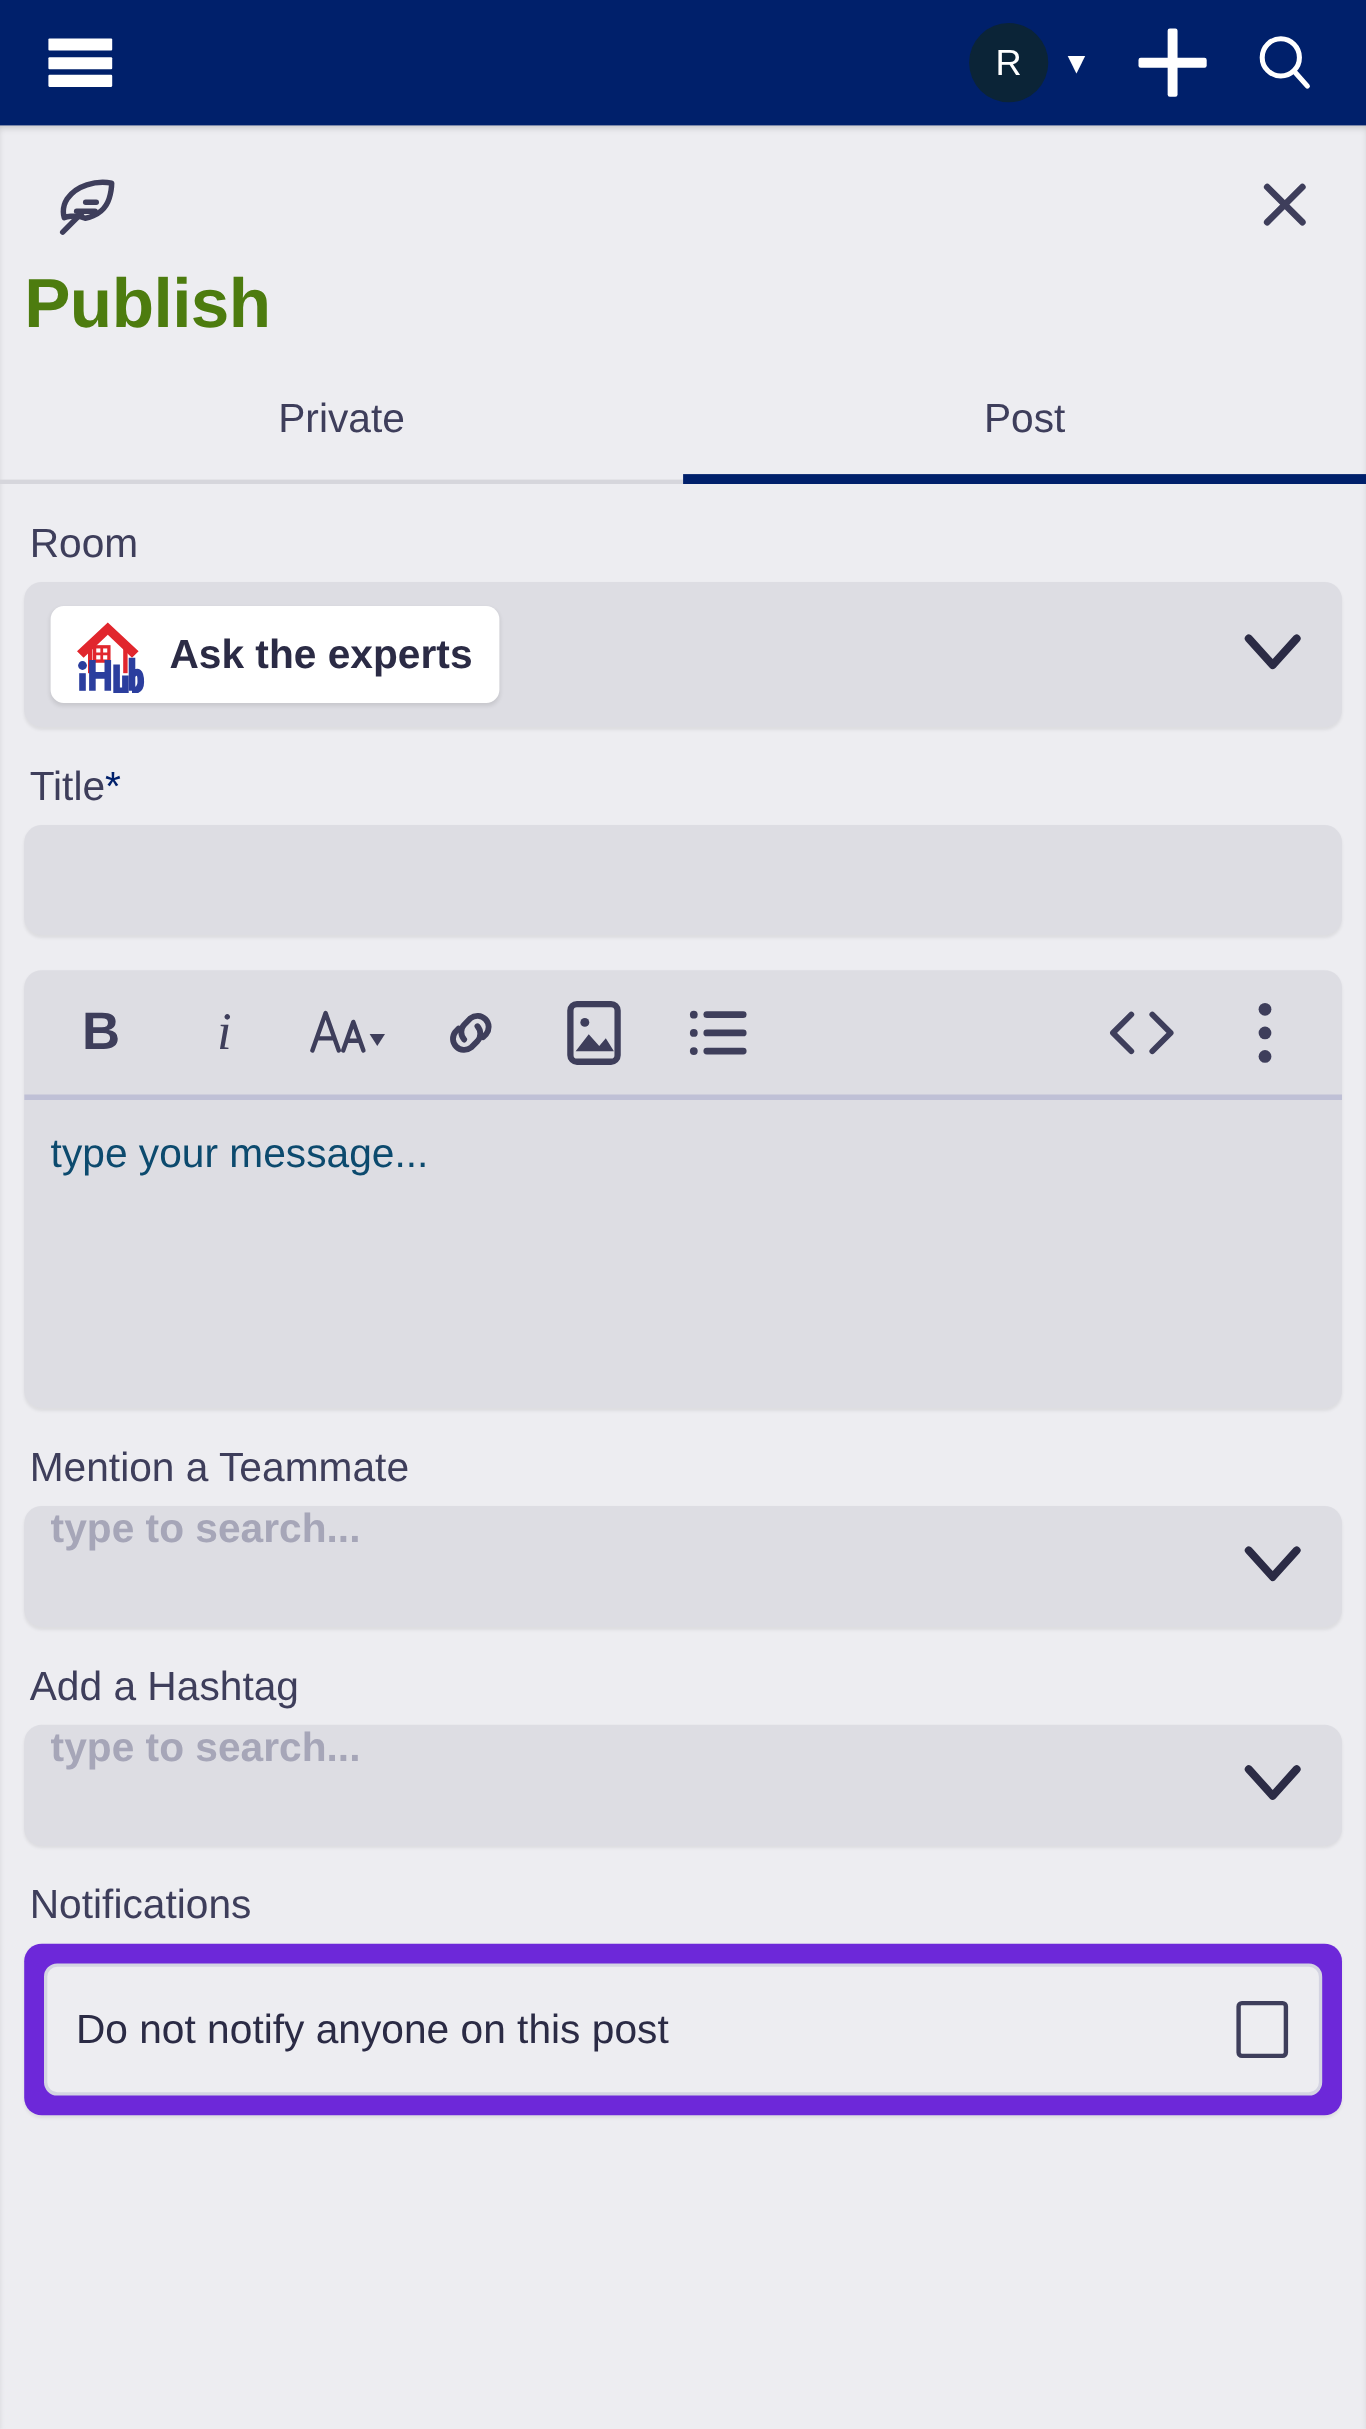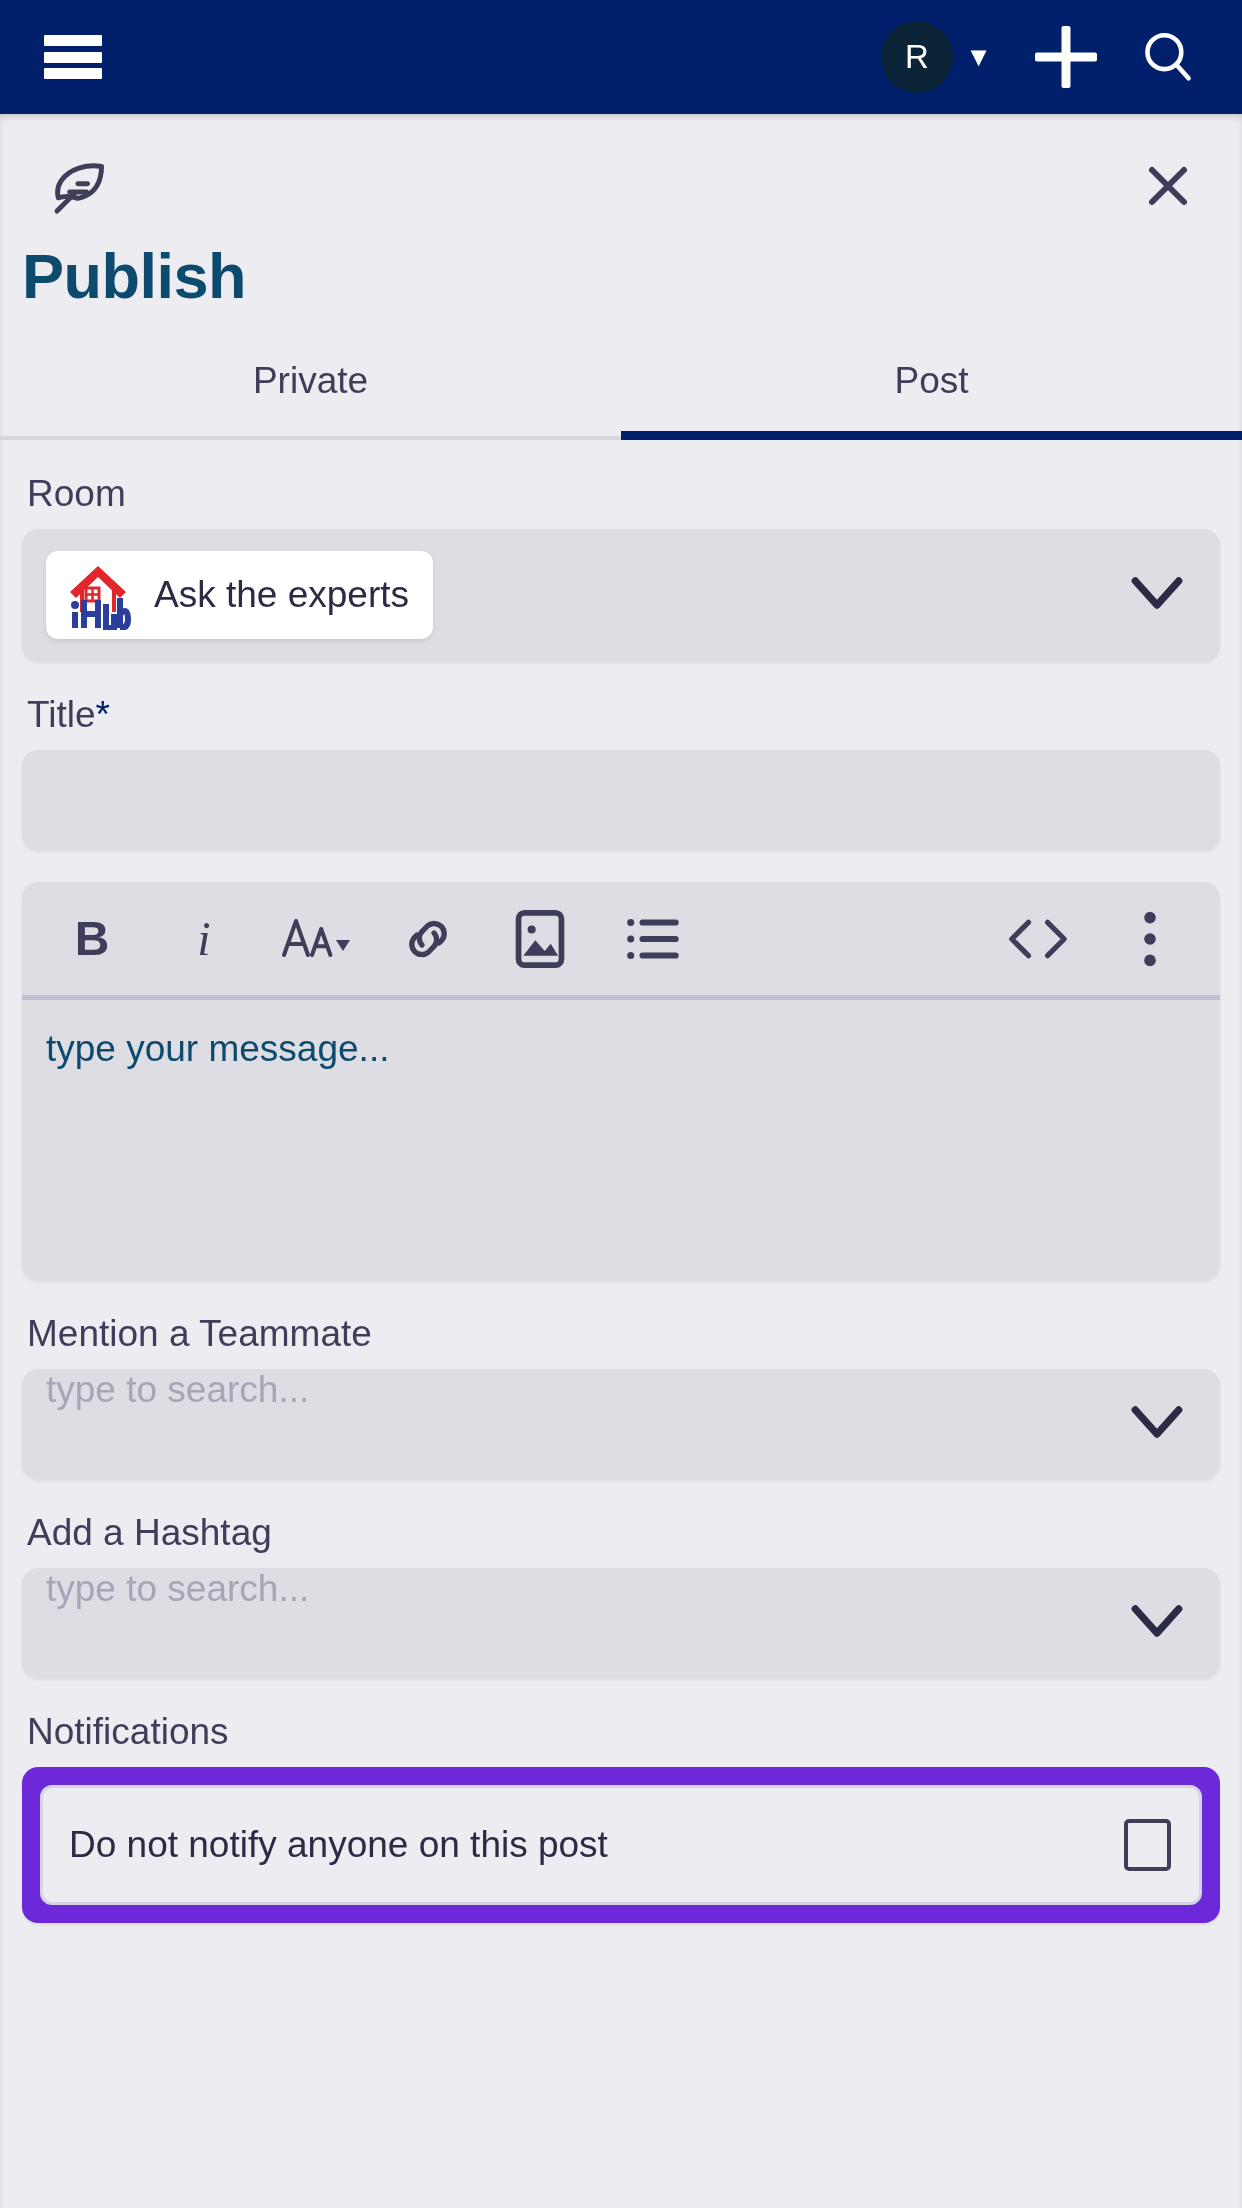--- a/index.html
+++ b/index.html
@@ -102,21 +102,21 @@
     padding: 42px 44px 0 46px;
   }
   .close-x {
     width: 60px; height: 60px;
     display: flex; align-items: center; justify-content: center;
     cursor: pointer;
   }
   .page-title {
     font-size: 63px;
     font-weight: bold;
-    color: #0c4a6e;
+    color: #4d7c0f;
     padding: 18px 0 0 22px;
     letter-spacing: -0.5px;
   }
 
   
   .tabs {
     display: flex;
     margin-top: 36px;
     border-bottom: 4px solid #D6D6DC;
     position: relative;
@@ -145,20 +145,21 @@
     color: #3E3E5B;
     margin: 33px 0 14px 5px;
   }
   .field-label .req { color: #00206B; }
 
   .control {
     background: #DDDDE3;
     border-radius: 16px;
     position: relative;
     box-shadow: 0 2px 3px rgba(0,0,0,0.07);
+    font-weight: bold;
   }
   .control.room {
     height: 132px;
     display: flex;
     align-items: center;
     padding: 0 24px;
     cursor: pointer;
   }
   .chip {
     background: #FFFFFF;

